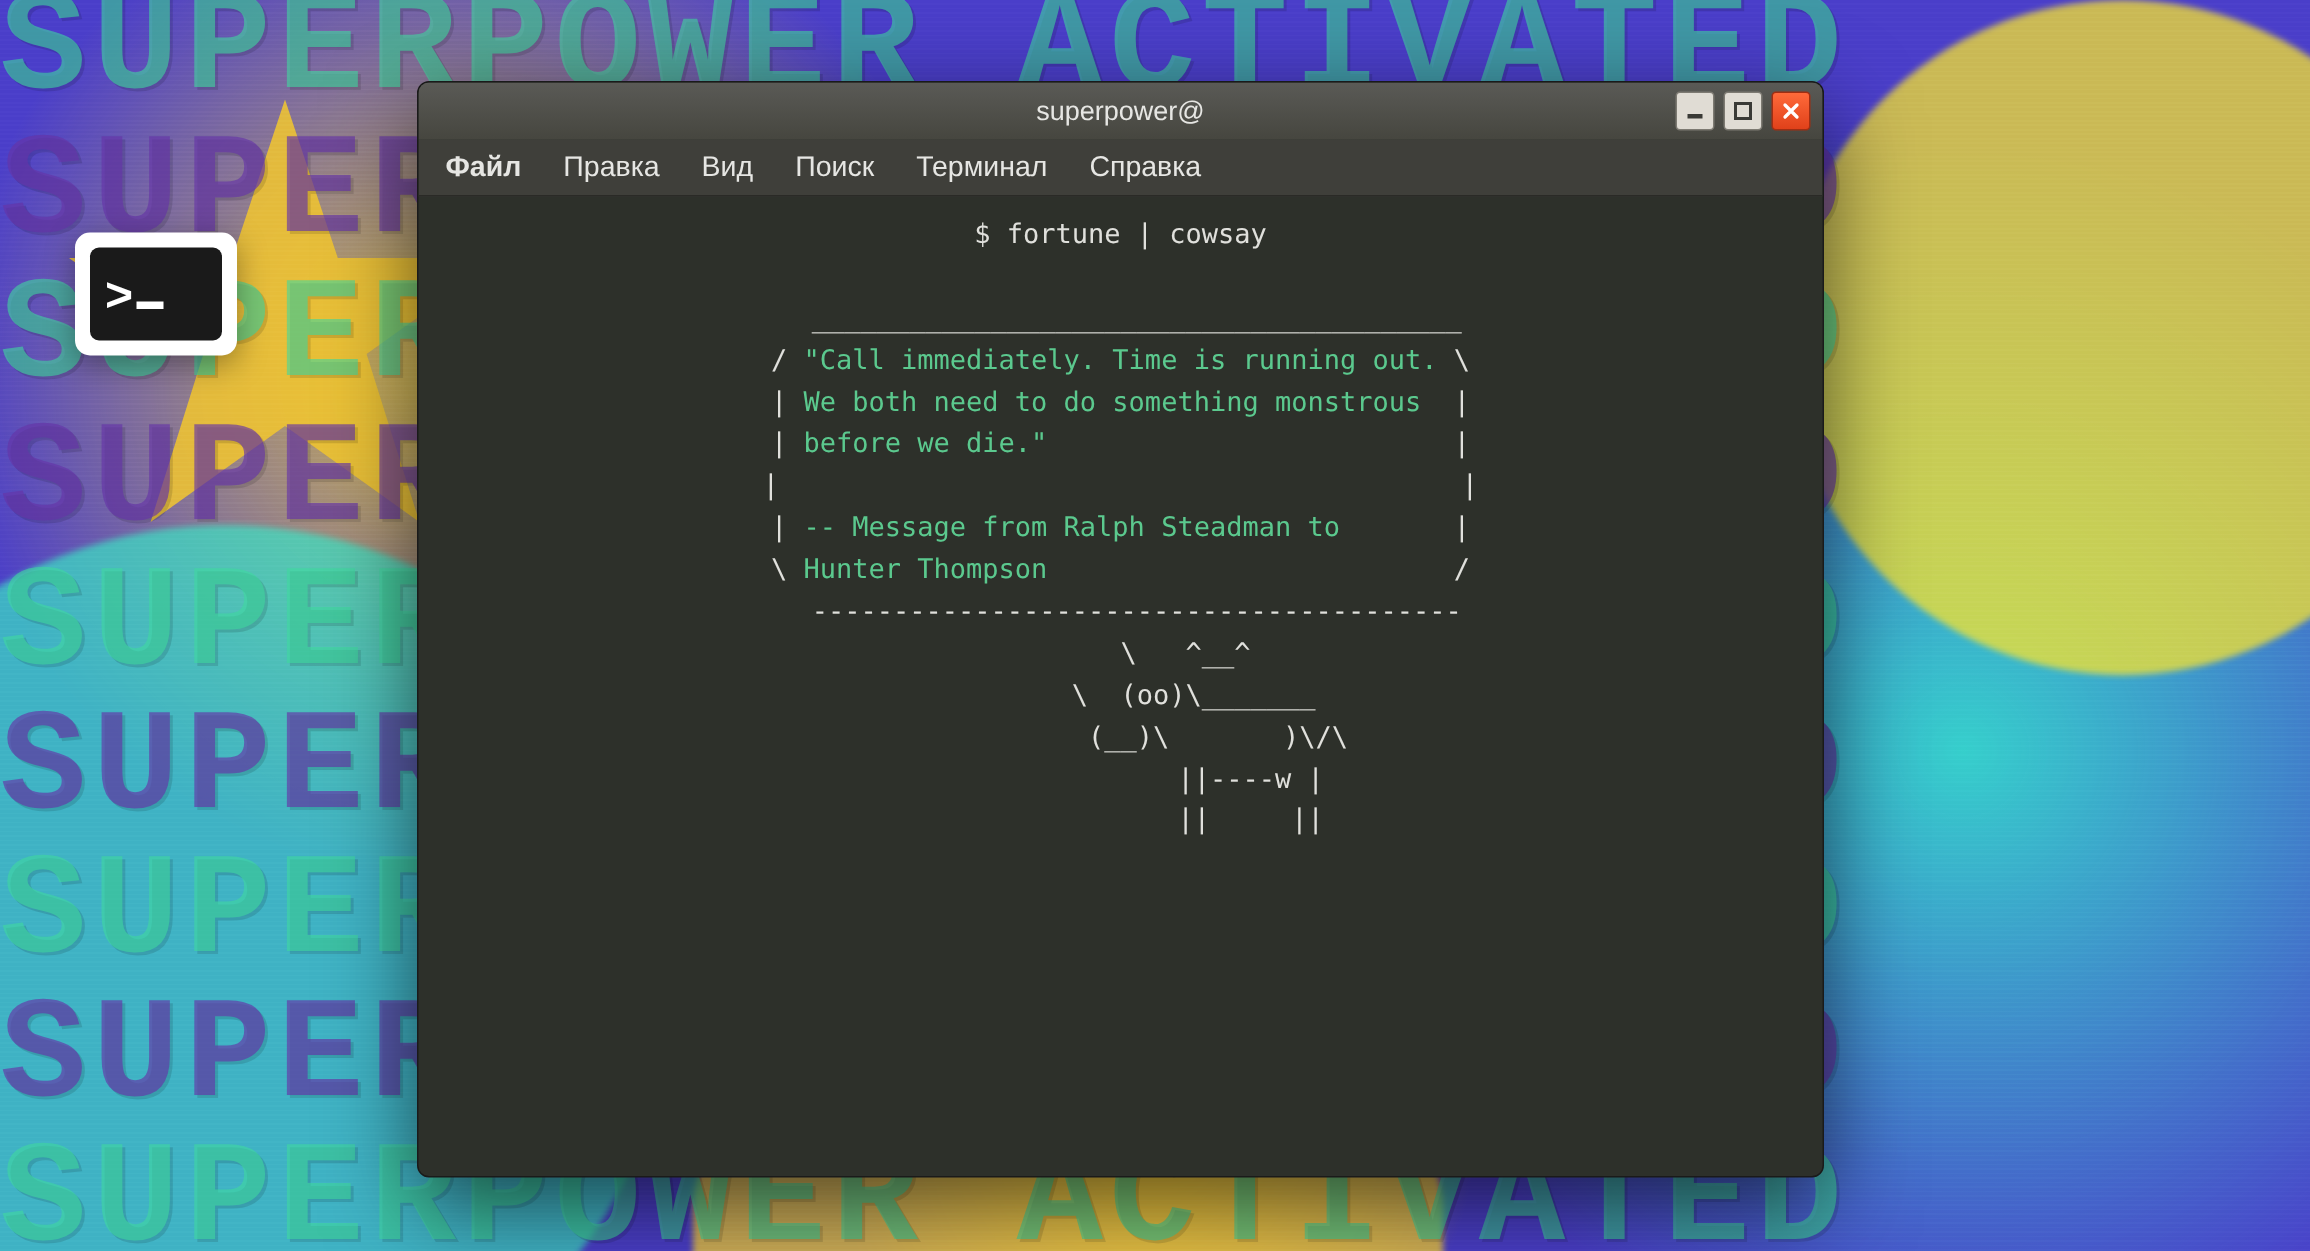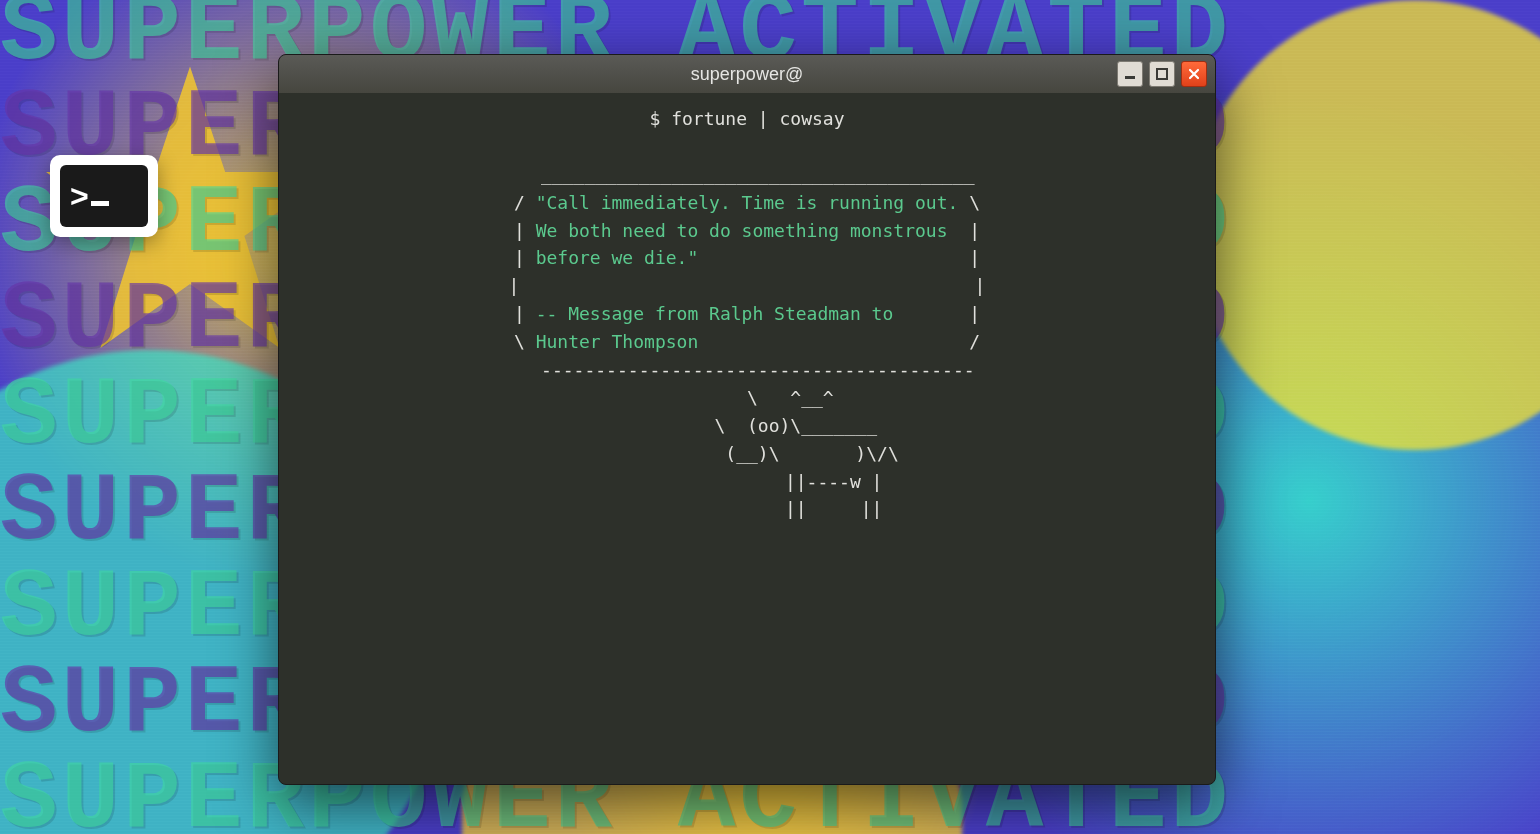--- a/index.html
+++ b/index.html
@@ -207,20 +207,28 @@
             <rect x="2" y="2" width="10" height="10" fill="none" stroke="#3a3a36" stroke-width="2"></rect>
           </svg>
       </div>
       <div class="win-btn close" title="Close">
         <svg viewBox="0 0 14 14">
             <path d="M3 3 L11 11 M11 3 L3 11" stroke="#fff" stroke-width="2.2" stroke-linecap="round"></path>
           </svg>
       </div>
     </div>
   </div>
+  <div class="menubar">
+    <span>Файл</span>
+    <span>Правка</span>
+    <span>Вид</span>
+    <span>Поиск</span>
+    <span>Терминал</span>
+    <span>Справка</span>
+  </div>
   <div class="terminal-body"><span class="prompt">$ </span><span class="prompt">fortune | cowsay</span>
 
 <span class="bubble">  ________________________________________</span>
 <span class="bubble">/ </span><span class="fortune-text">"Call immediately. Time is running out.</span><span class="bubble"> \</span>
 <span class="bubble">| </span><span class="fortune-text">We both need to do something monstrous</span><span class="bubble">  |</span>
 <span class="bubble">| </span><span class="fortune-text">before we die."</span><span class="bubble">                         |</span>
 <span class="bubble">|                                          |</span>
 <span class="bubble">| </span><span class="fortune-text">-- Message from Ralph Steadman to</span><span class="bubble">       |</span>
 <span class="bubble">\ </span><span class="fortune-text">Hunter Thompson</span><span class="bubble">                         /</span>
 <span class="bubble">  ----------------------------------------</span>

